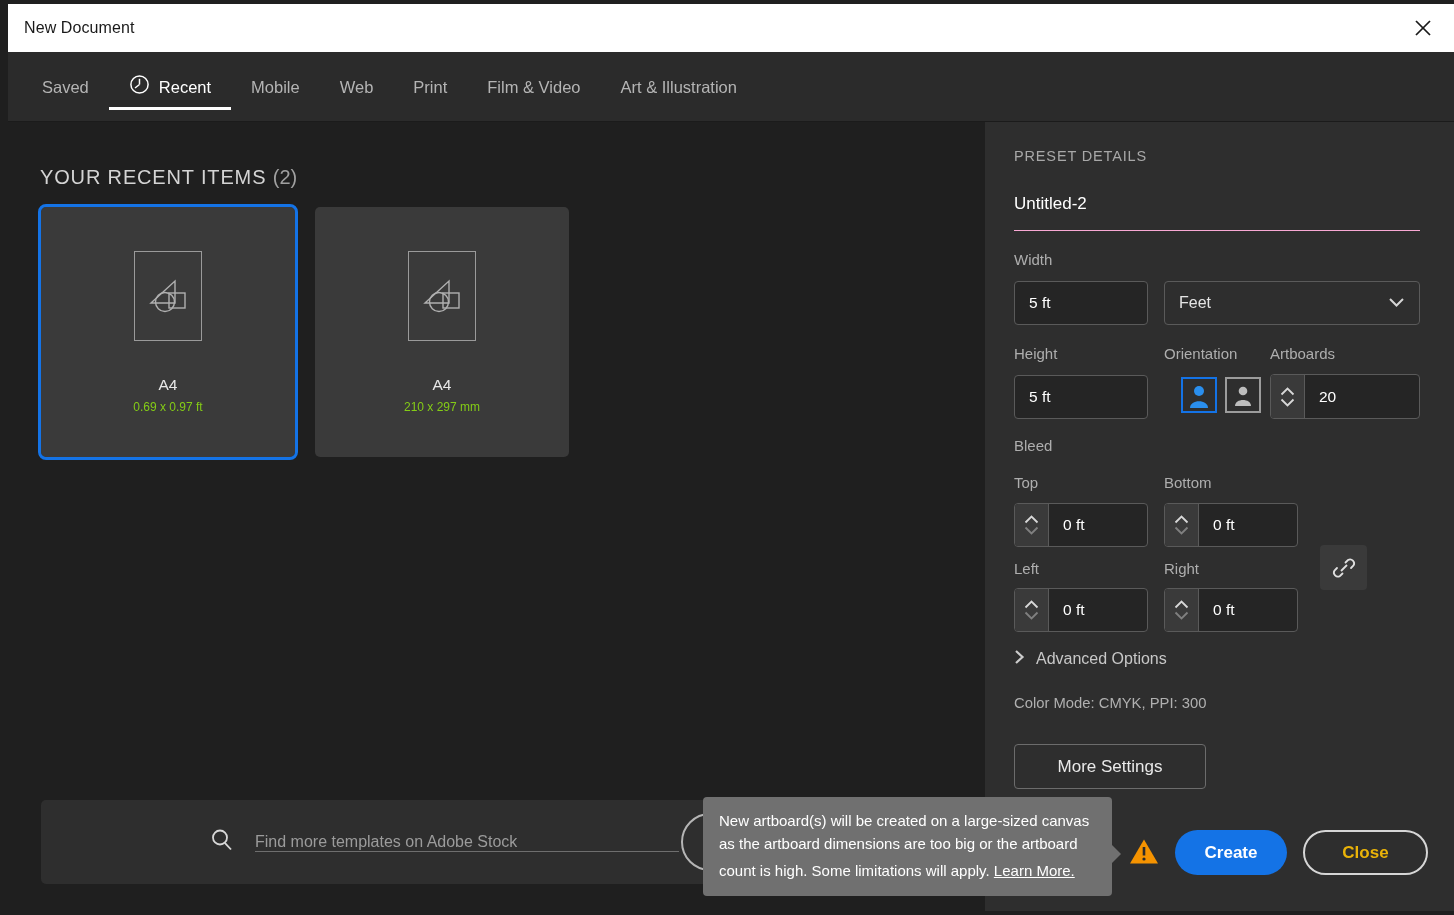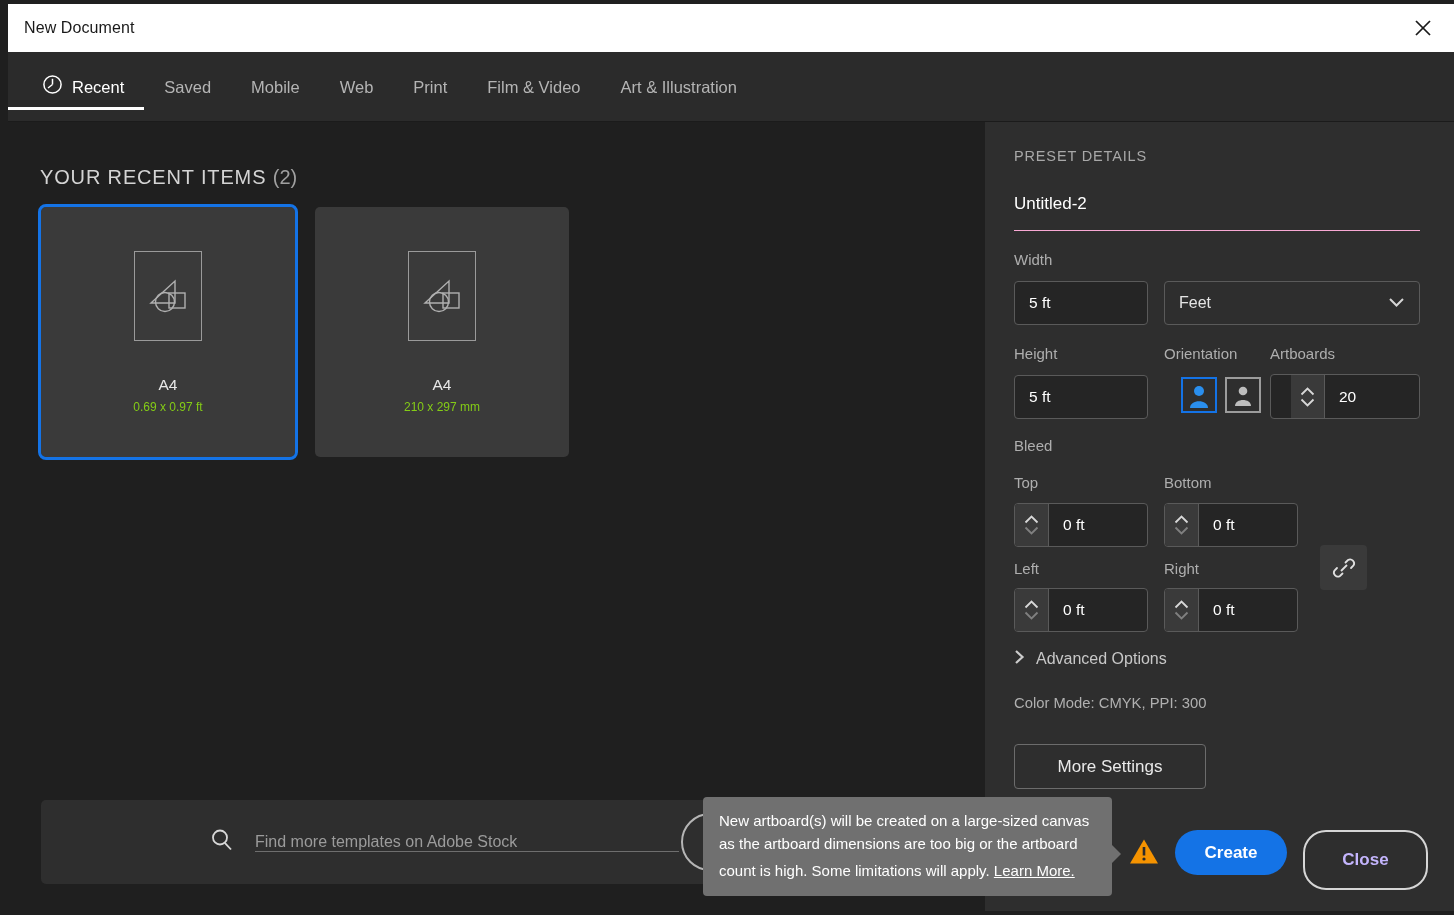--- a/index.html
+++ b/index.html
@@ -337,25 +337,25 @@
     border-radius: 23px;
     display: flex; align-items: center; justify-content: center;
     color: #ffffff;
     font-size: 17px;
     font-weight: bold;
     cursor: pointer;
   }
   .btn-close {
     position: absolute;
     left: 1303px; top: 830px;
-    width: 125px; height: 60px;
+    width: 125px; height: 45px;
     border: 2px solid #d6d6d6;
     border-radius: 23px;
     display: flex; align-items: center; justify-content: center;
-    color: #c4b5fd;
+    color: #eab308;
     font-size: 17px;
     font-weight: bold;
     cursor: pointer;
     background: transparent;
   }
 
   
   .tooltip {
     position: absolute;
     left: 703px; top: 797px;
@@ -393,36 +393,36 @@
     <span class="titlebar-text">New Document</span>
     <div class="titlebar-close">
       <svg width="20" height="20" viewBox="0 0 20 20">
         <line x1="3" y1="3" x2="17" y2="17" stroke="#1a1a1a" stroke-width="1.7"></line>
         <line x1="17" y1="3" x2="3" y2="17" stroke="#1a1a1a" stroke-width="1.7"></line>
       </svg>
     </div>
   </div>
 
   <div class="tabbar">
+    <div class="tab">
+      <span>Saved</span>
+
+    </div>
     <div class="tab active">
       <span class="clock-icon">
         <svg width="21" height="21" viewBox="0 0 21 21">
           <circle cx="10.5" cy="10.5" r="8.6" fill="none" stroke="#ffffff" stroke-width="1.5"></circle>
           <line x1="10.5" y1="10.5" x2="10.5" y2="4.8" stroke="#ffffff" stroke-width="1.5"></line>
           <line x1="10.5" y1="10.5" x2="6.0" y2="14.0" stroke="#ffffff" stroke-width="1.5"></line>
         </svg>
       </span>
       <span>Recent</span>
       <span class="tab-underline"></span>
     </div>
     <div class="tab">
-      <span>Saved</span>
-
-    </div>
-    <div class="tab">
       <span>Mobile</span>
 
     </div>
     <div class="tab">
       <span>Web</span>
 
     </div>
     <div class="tab">
       <span>Print</span>
 
@@ -520,21 +520,21 @@
     </div>
     <div class="orient-btn">
       <svg width="26" height="22" viewBox="0 0 26 22">
         <circle cx="13" cy="7" r="4.3" fill="#bdbdbd"></circle>
         <path d="M5 22 C5 14 21 14 21 22 Z" fill="#bdbdbd"></path>
       </svg>
     </div>
   </div>
 
   <div class="field-label" style="left:1270px; top:345px;">Artboards</div>
-  <div class="stepper arrows-right" style="left:1270px; top:374px; width:150px; height:45px;padding-left:20px;">
+  <div class="stepper arrows-right" style="left:1270px; top:374px; width:150px; height:45px;">
     <div class="stepper-arrows">
       <span class="arrow">
         <svg width="15" height="9" viewBox="0 0 15 9">
             <polyline points="1.5,7.5 7.5,1.5 13.5,7.5" fill="none" stroke="#d8d8d8" stroke-width="1.8"></polyline>
           </svg>
       </span>
       <span class="arrow">
         <svg width="15" height="9" viewBox="0 0 15 9">
             <polyline points="1.5,1.5 7.5,7.5 13.5,1.5" fill="none" stroke="#d8d8d8" stroke-width="1.8"></polyline>
           </svg>

